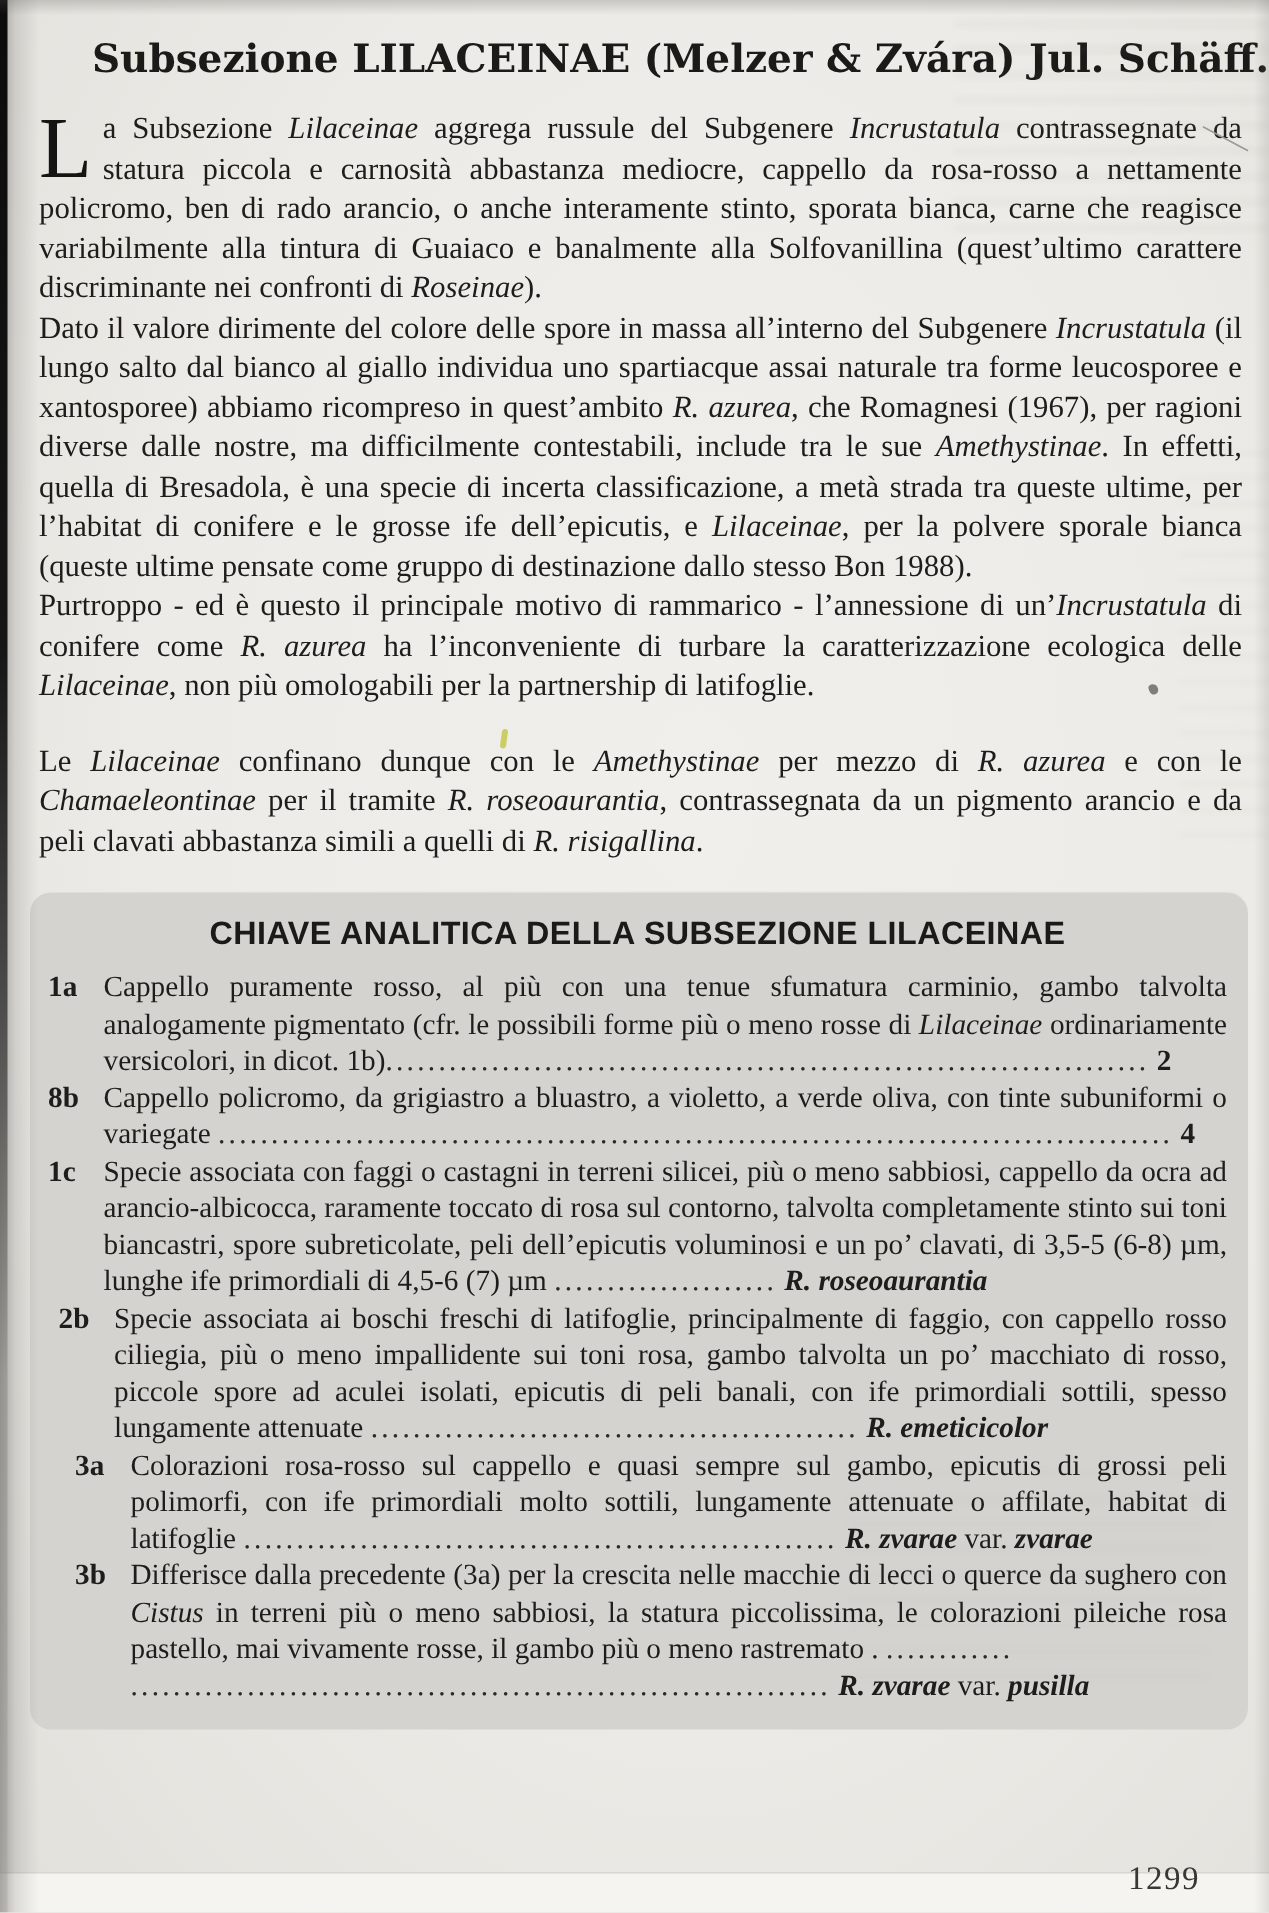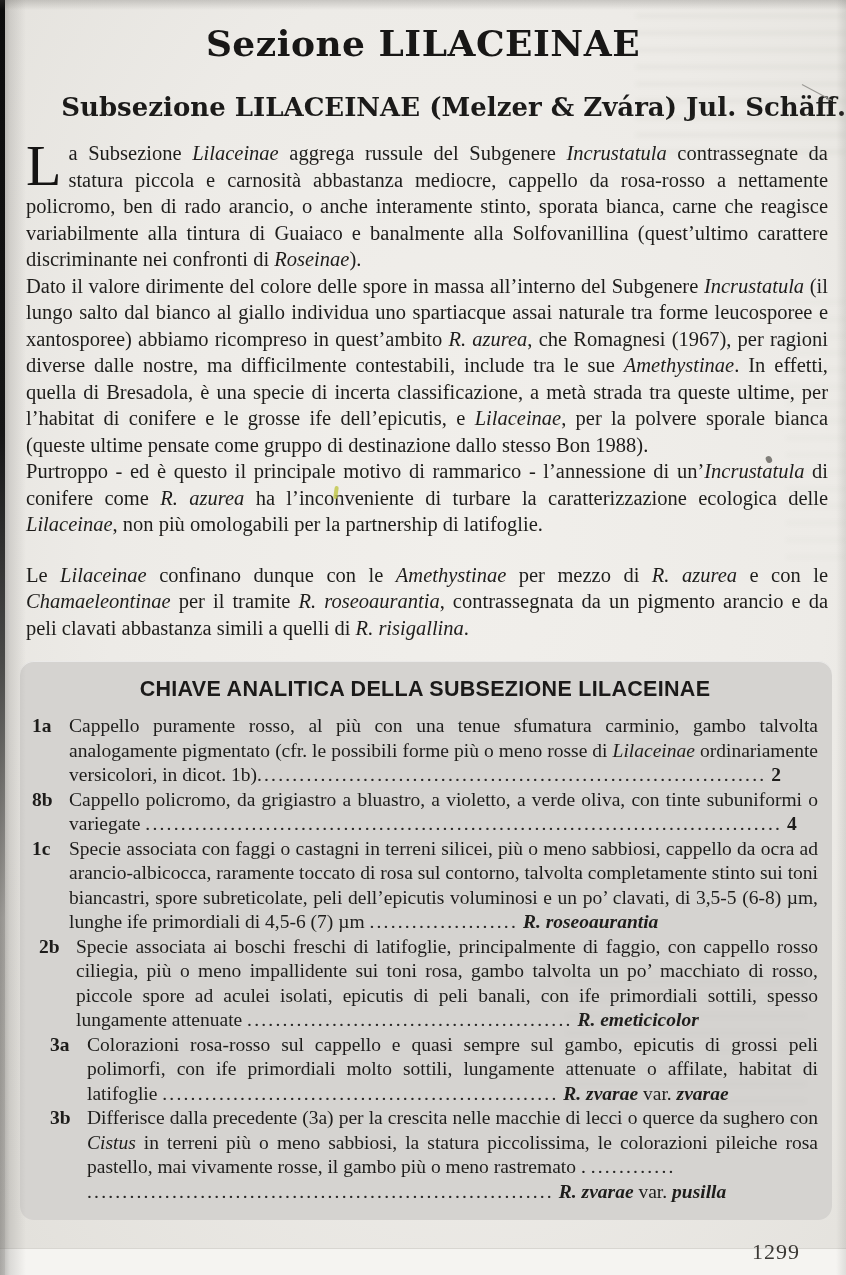--- a/index.html
+++ b/index.html
@@ -110,21 +110,20 @@
 </head>
 <body>
 
 <div class="page">
 
   <div class="ghost g1"></div>
   <div class="ghost g2"></div>
   <div class="ghost g3"></div>
 
   <div class="header">
-    <div class="title-line">Sezione LILACEINAE</div>
   </div>
 
   <div class="subtitle">Subsezione LILACEINAE (Melzer &amp; Zvára) Jul. Schäff.</div>
 
   <div class="intro">
       <div class="para"><span class="dropcap">L</span><span>a Subsezione </span><span class="it">Lilaceinae</span><span> aggrega russule del Subgenere </span><span class="it">Incrustatula</span><span> contrassegnate da statura piccola e carnosità abbastanza mediocre, cappello da rosa-rosso a nettamente policromo, ben di rado arancio, o anche interamente stinto, sporata bianca, carne che reagisce variabilmente alla tintura di Guaiaco e banalmente alla Solfovanillina (quest’ultimo carattere discriminante nei confronti di </span><span class="it">Roseinae</span><span>).</span></div>
       <div class="para"><span>Dato il valore dirimente del colore delle spore in massa all’interno del Subgenere </span><span class="it">Incrustatula</span><span> (il lungo salto dal bianco al giallo individua uno spartiacque assai naturale tra forme leucosporee e xantosporee) abbiamo ricompreso in quest’ambito </span><span class="it">R. azurea</span><span>, che Romagnesi (1967), per ragioni diverse dalle nostre, ma difficilmente contestabili, include tra le sue </span><span class="it">Amethystinae</span><span>. In effetti, quella di Bresadola, è una specie di incerta classificazione, a metà strada tra queste ultime, per l’habitat di conifere e le grosse ife dell’epicutis, e </span><span class="it">Lilaceinae</span><span>, per la polvere sporale bianca (queste ultime pensate come gruppo di destinazione dallo stesso Bon 1988).</span></div>
       <div class="para"><span>Purtroppo - ed è questo il principale motivo di rammarico - l’annessione di un’</span><span class="it">Incrustatula</span><span> di conifere come </span><span class="it">R. azurea</span><span> ha l’inconveniente di turbare la caratterizzazione ecologica delle </span><span class="it">Lilaceinae</span><span>, non più omologabili per la partnership di latifoglie.</span></div>
       <div class="para gap"><span>Le </span><span class="it">Lilaceinae</span><span> confinano dunque con le </span><span class="it">Amethystinae</span><span> per mezzo di </span><span class="it">R. azurea</span><span> e con le </span><span class="it">Chamaeleontinae</span><span> per il tramite </span><span class="it">R. roseoaurantia</span><span>, contrassegnata da un pigmento arancio e da peli clavati abbastanza simili a quelli di </span><span class="it">R. risigallina</span><span>.</span></div>
     </div>

